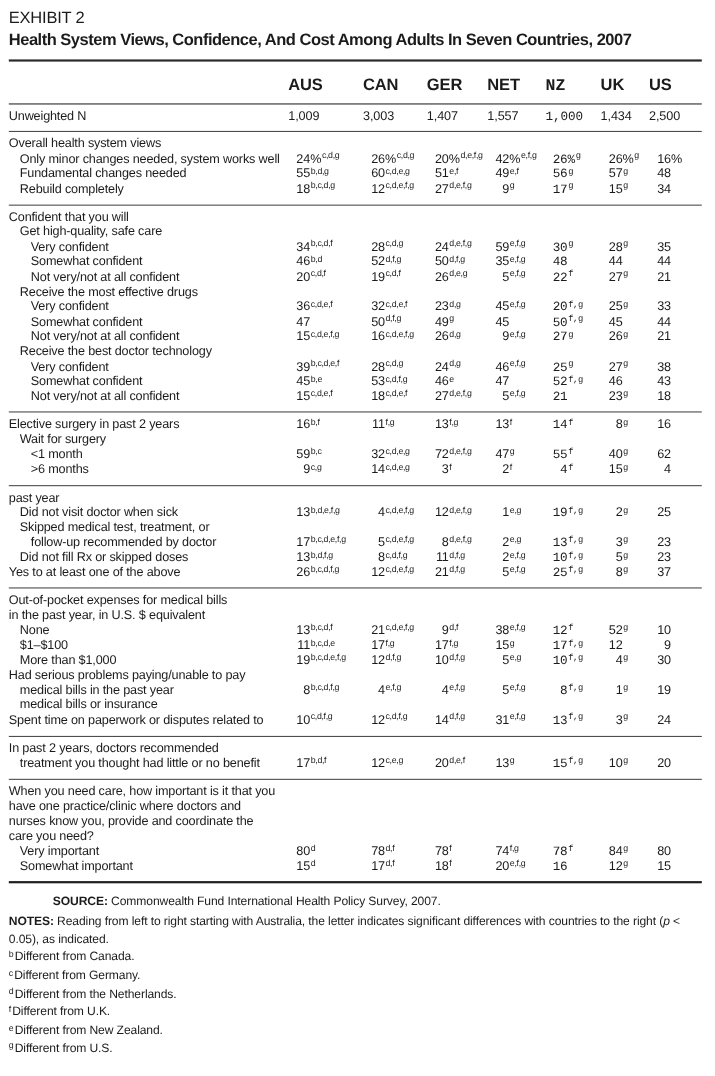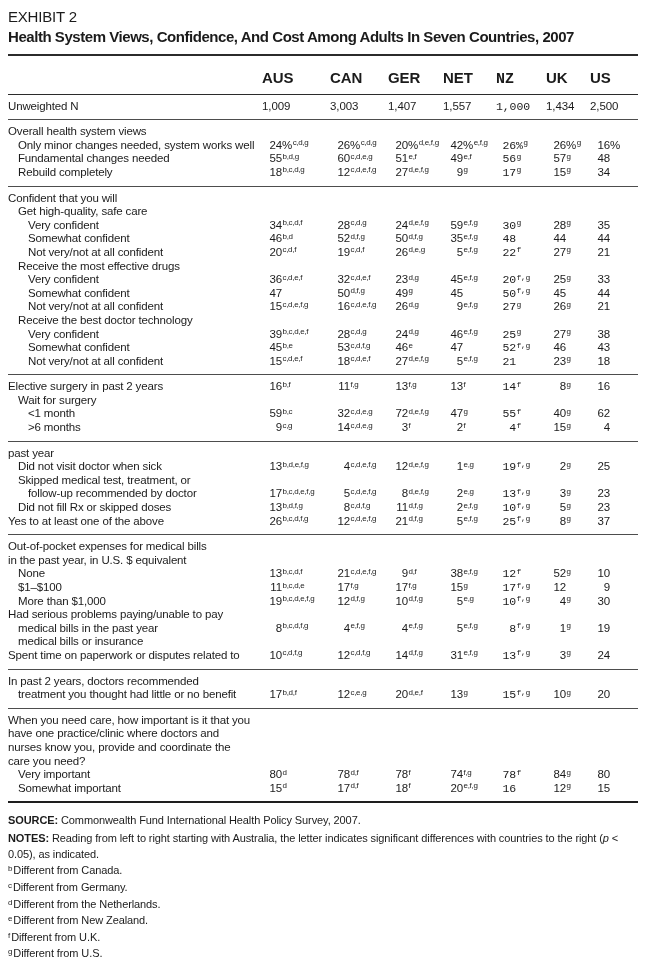--- a/index.html
+++ b/index.html
@@ -34,21 +34,21 @@
   .nrow .num { width:auto; text-align:center; }
   .trail { letter-spacing:-0.1px; }
   sup.supl { font-size:8px; letter-spacing:-0.3px; vertical-align:3.5px; line-height:0; margin-left:0.5px; }
   .colhead { font-weight:bold; font-size:15px; letter-spacing:-0.1px; }
   #thead .trow { padding:15px 0 7px 0; border-bottom:1.5px solid #2b2b2b; }
   .tsection { padding:5px 0 6px 0; border-bottom:1px solid #4d4d4d; }
   #tbody .tsection:last-child { border-bottom:2.5px solid #1e1e1e; }
 
   
   .footer { font-size:11px; letter-spacing:-0.1px; }
-  .src   { margin-top:9px;  line-height:16px; }
+  .src   { margin-top:9px;  line-height:16px;margin-left:40px; }
   .notes { margin-top:2px;  line-height:16px; max-width:626px; }
   .flabel { font-weight:bold; }
   .pvar { font-style:italic; }
   .fnote { line-height:15.6px; margin-top:1px; }
   sup.fnsup { font-size:8px; vertical-align:3px; line-height:0; margin-right:1px; }
 </style>
 </head>
 <body>
 
 <div class="page">
@@ -482,18 +482,18 @@
     <div class="src">
       <span class="flabel">SOURCE:</span><span> Commonwealth Fund International Health Policy Survey, 2007.</span>
     </div>
     <div class="notes">
       <span class="flabel">NOTES:</span><span> Reading from left to right starting with Australia, the letter indicates significant differences with countries to the right (</span><span class="pvar">p</span><span> &lt; 0.05), as indicated.</span>
     </div>
     <div id="footnotes">
         <div class="fnote"><sup class="fnsup">b</sup><span class="fntext">Different from Canada.</span></div>
         <div class="fnote"><sup class="fnsup">c</sup><span class="fntext">Different from Germany.</span></div>
         <div class="fnote"><sup class="fnsup">d</sup><span class="fntext">Different from the Netherlands.</span></div>
+        <div class="fnote"><sup class="fnsup">f</sup><span class="fntext">Different from U.K.</span></div>
         <div class="fnote"><sup class="fnsup">e</sup><span class="fntext">Different from New Zealand.</span></div>
-        <div class="fnote"><sup class="fnsup">f</sup><span class="fntext">Different from U.K.</span></div>
         <div class="fnote"><sup class="fnsup">g</sup><span class="fntext">Different from U.S.</span></div>
       </div>
   </div>
 </div>
 
 </body></html>

